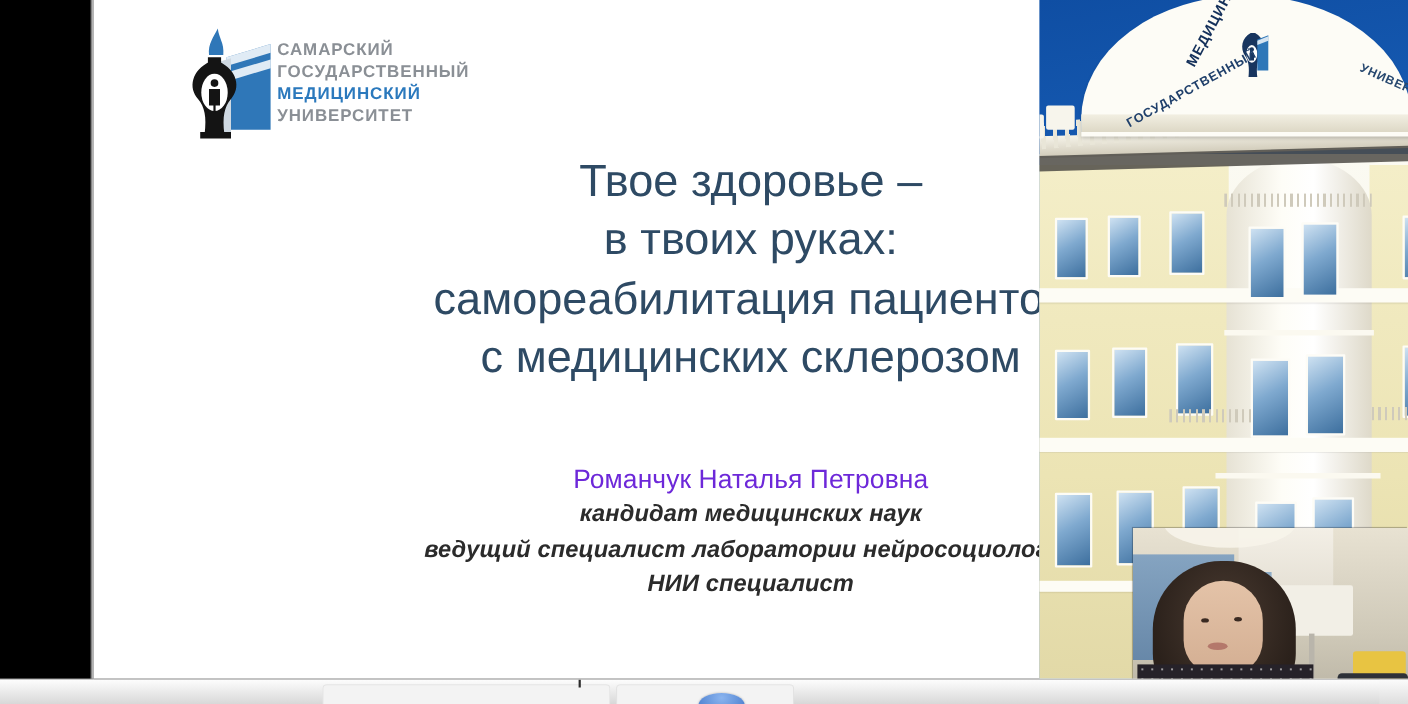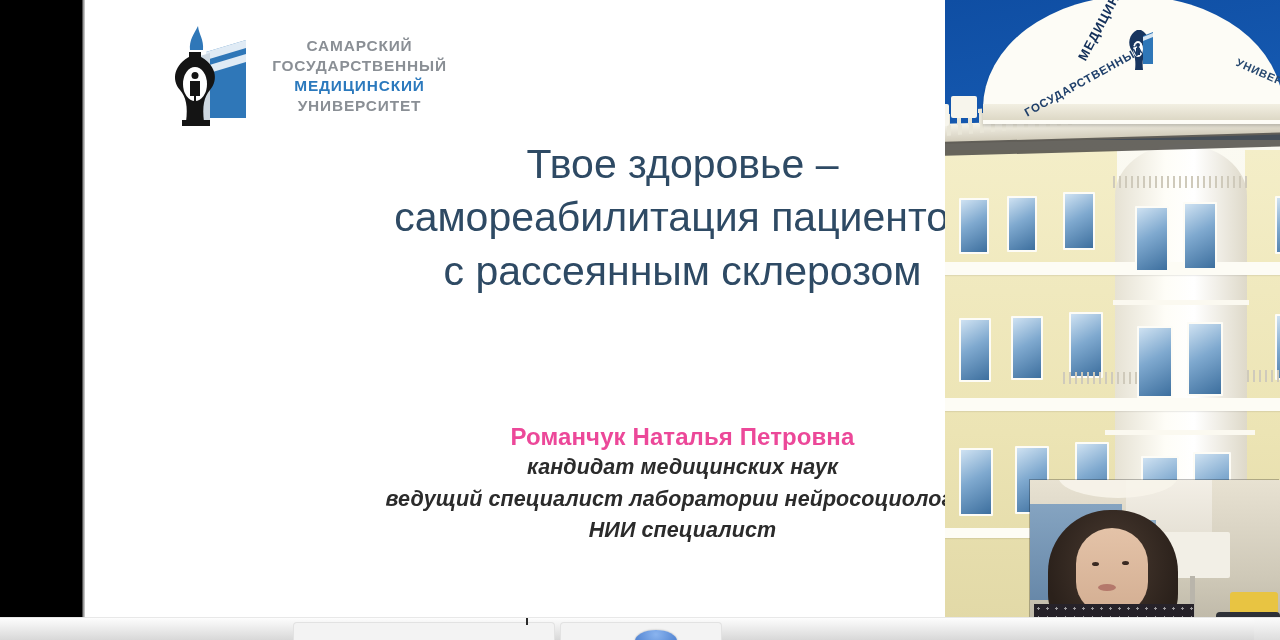--- a/index.html
+++ b/index.html
@@ -12,33 +12,33 @@
   .letterbox-left{position:absolute;left:0;top:0;width:82px;height:640px;background:#000;}
   .letterbox-seam{position:absolute;left:82px;top:0;width:3px;height:640px;
       background:linear-gradient(to right,#2a2a2a,#9b9b9b,#d8d8d8);}
 
   
   #slide{position:absolute;left:85px;top:0;width:1195px;height:617px;background:#ffffff;overflow:hidden;}
 
   
   .logo{position:absolute;left:73px;top:22px;width:310px;height:112px;}
   .logo-mark{position:absolute;left:0;top:0;width:95px;height:108px;}
-  .logo-text{position:absolute;left:94px;top:14px;width:215px;text-align:center;}
+  .logo-text{position:absolute;left:94px;top:14px;width:215px;}
   .logo-line{font-weight:bold;letter-spacing:.055em;line-height:1.30;
       font-size:15.4px;color:#8a8f95;white-space:nowrap;}
   .logo-line.accent{color:#2b79bd;}
 
   
   .title{position:absolute;left:0;top:138px;width:1195px;text-align:center;
       color:#2e4a64;font-size:41px;line-height:1.30;font-weight:400;}
   .title .tl{display:block;white-space:nowrap;}
 
   
   .presenter{position:absolute;left:0;top:421px;width:1195px;text-align:center;}
-  .pres-name{font-size:24px;font-weight:bold;color:#ec4899;line-height:1.30;
+  .pres-name{font-size:24px;font-weight:normal;color:#6d28d9;line-height:1.30;
       letter-spacing:.004em;}
   .pres-line{font-size:21.5px;font-weight:bold;font-style:italic;color:#2b2b2b;
       line-height:1.46;letter-spacing:.004em;white-space:nowrap;}
 
   
   #photo{position:absolute;left:860px;top:0;width:420px;height:617px;overflow:hidden;
       background:#1558ab;}
   .sky{position:absolute;inset:0;
       background:linear-gradient(170deg,#0f4ea3 0%,#1a62bb 38%,#2f7ccd 68%,#5ea2dd 100%);}
   
@@ -175,22 +175,23 @@
       <div class="logo-text">
         <div class="logo-line">САМАРСКИЙ</div>
         <div class="logo-line">ГОСУДАРСТВЕННЫЙ</div>
         <div class="logo-line accent">МЕДИЦИНСКИЙ</div>
         <div class="logo-line">УНИВЕРСИТЕТ</div>
       </div>
     </div>
 
     <div class="title">
       <span class="tl">Твое здоровье –</span>
+      <span class="tl">в твоих руках:</span>
       <span class="tl">самореабилитация пациентов</span>
-      <span class="tl">с рассеянным склерозом</span>
+      <span class="tl">с медицинских склерозом</span>
     </div>
 
     <div class="presenter">
       <div class="pres-name">Романчук Наталья Петровна</div>
       <div class="pres-line">кандидат медицинских наук</div>
       <div class="pres-line">ведущий специалист лаборатории нейросоциологии</div>
       <div class="pres-line">НИИ специалист</div>
     </div>
 
     <div id="photo">

